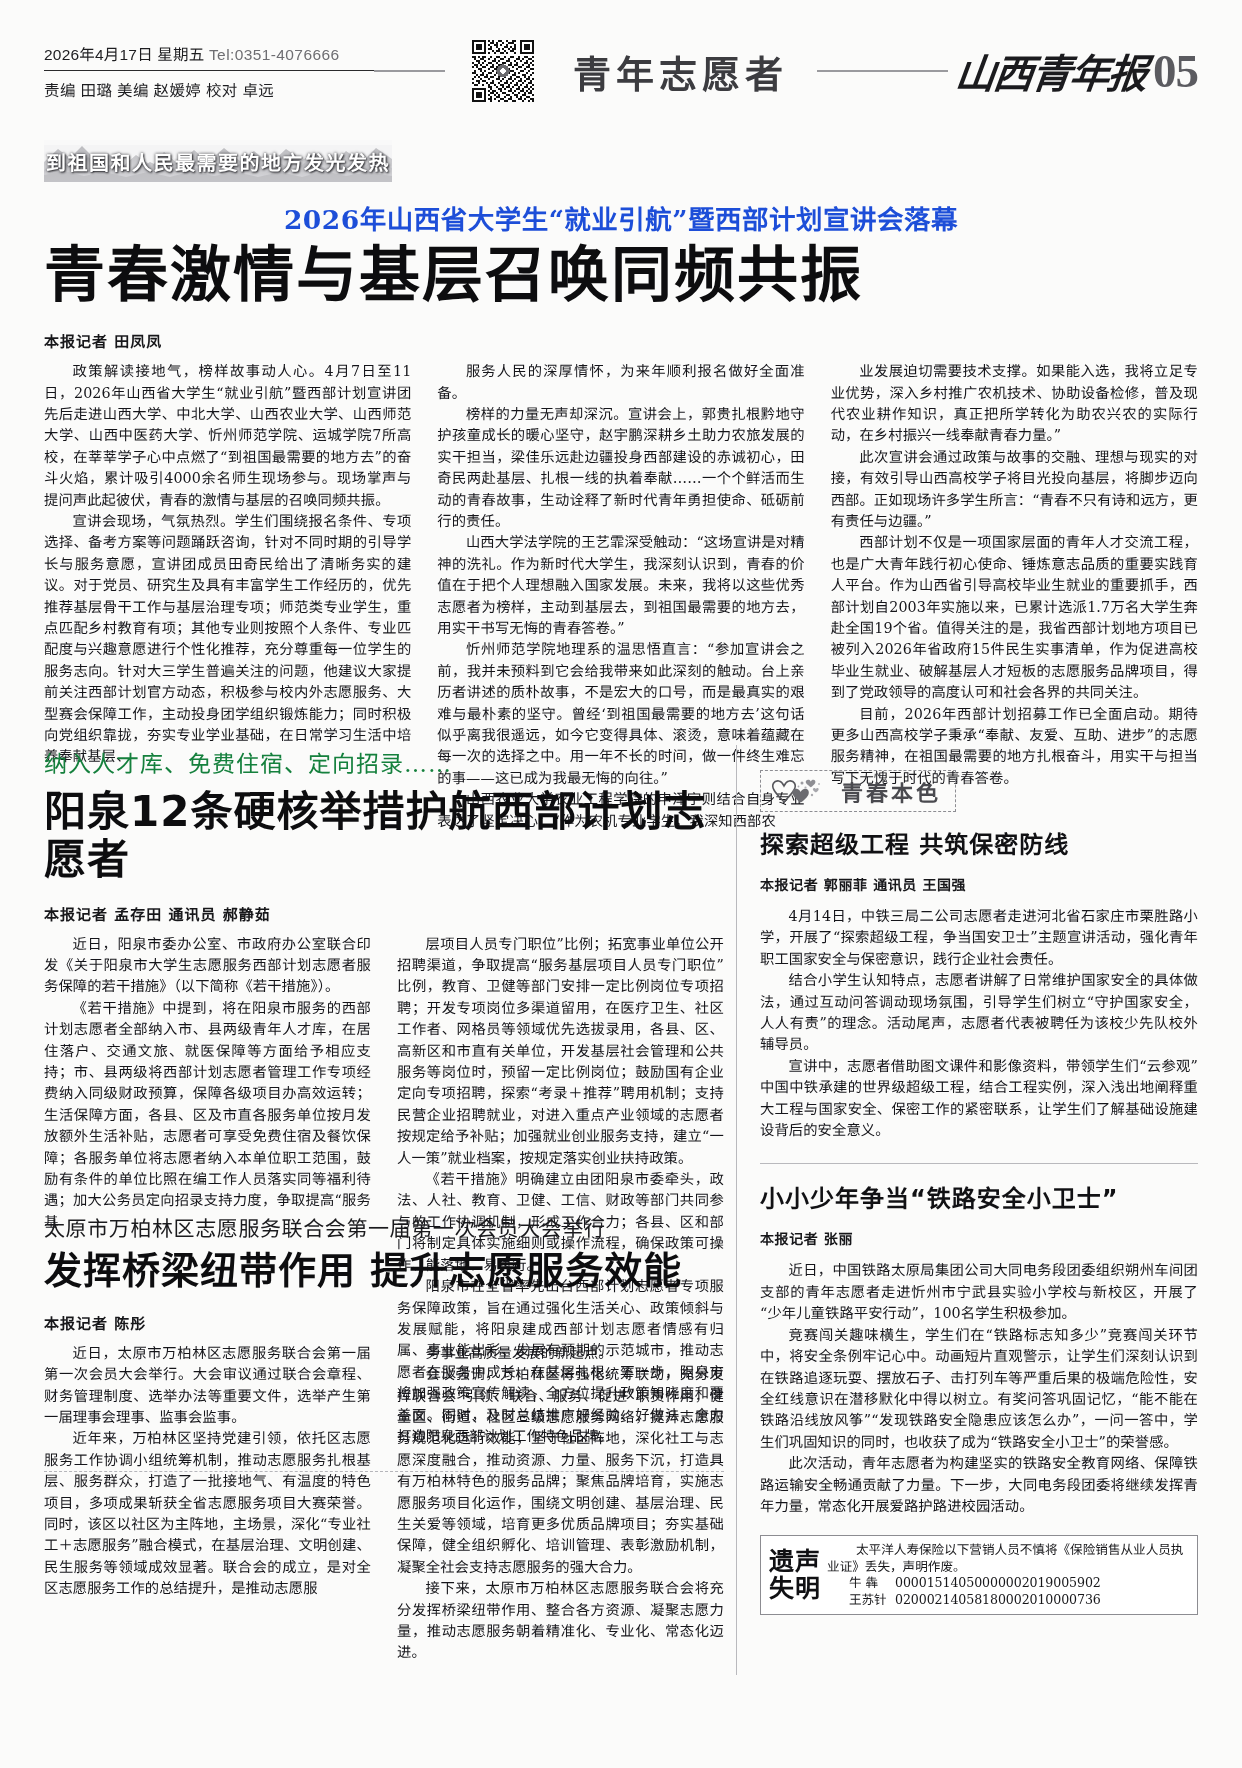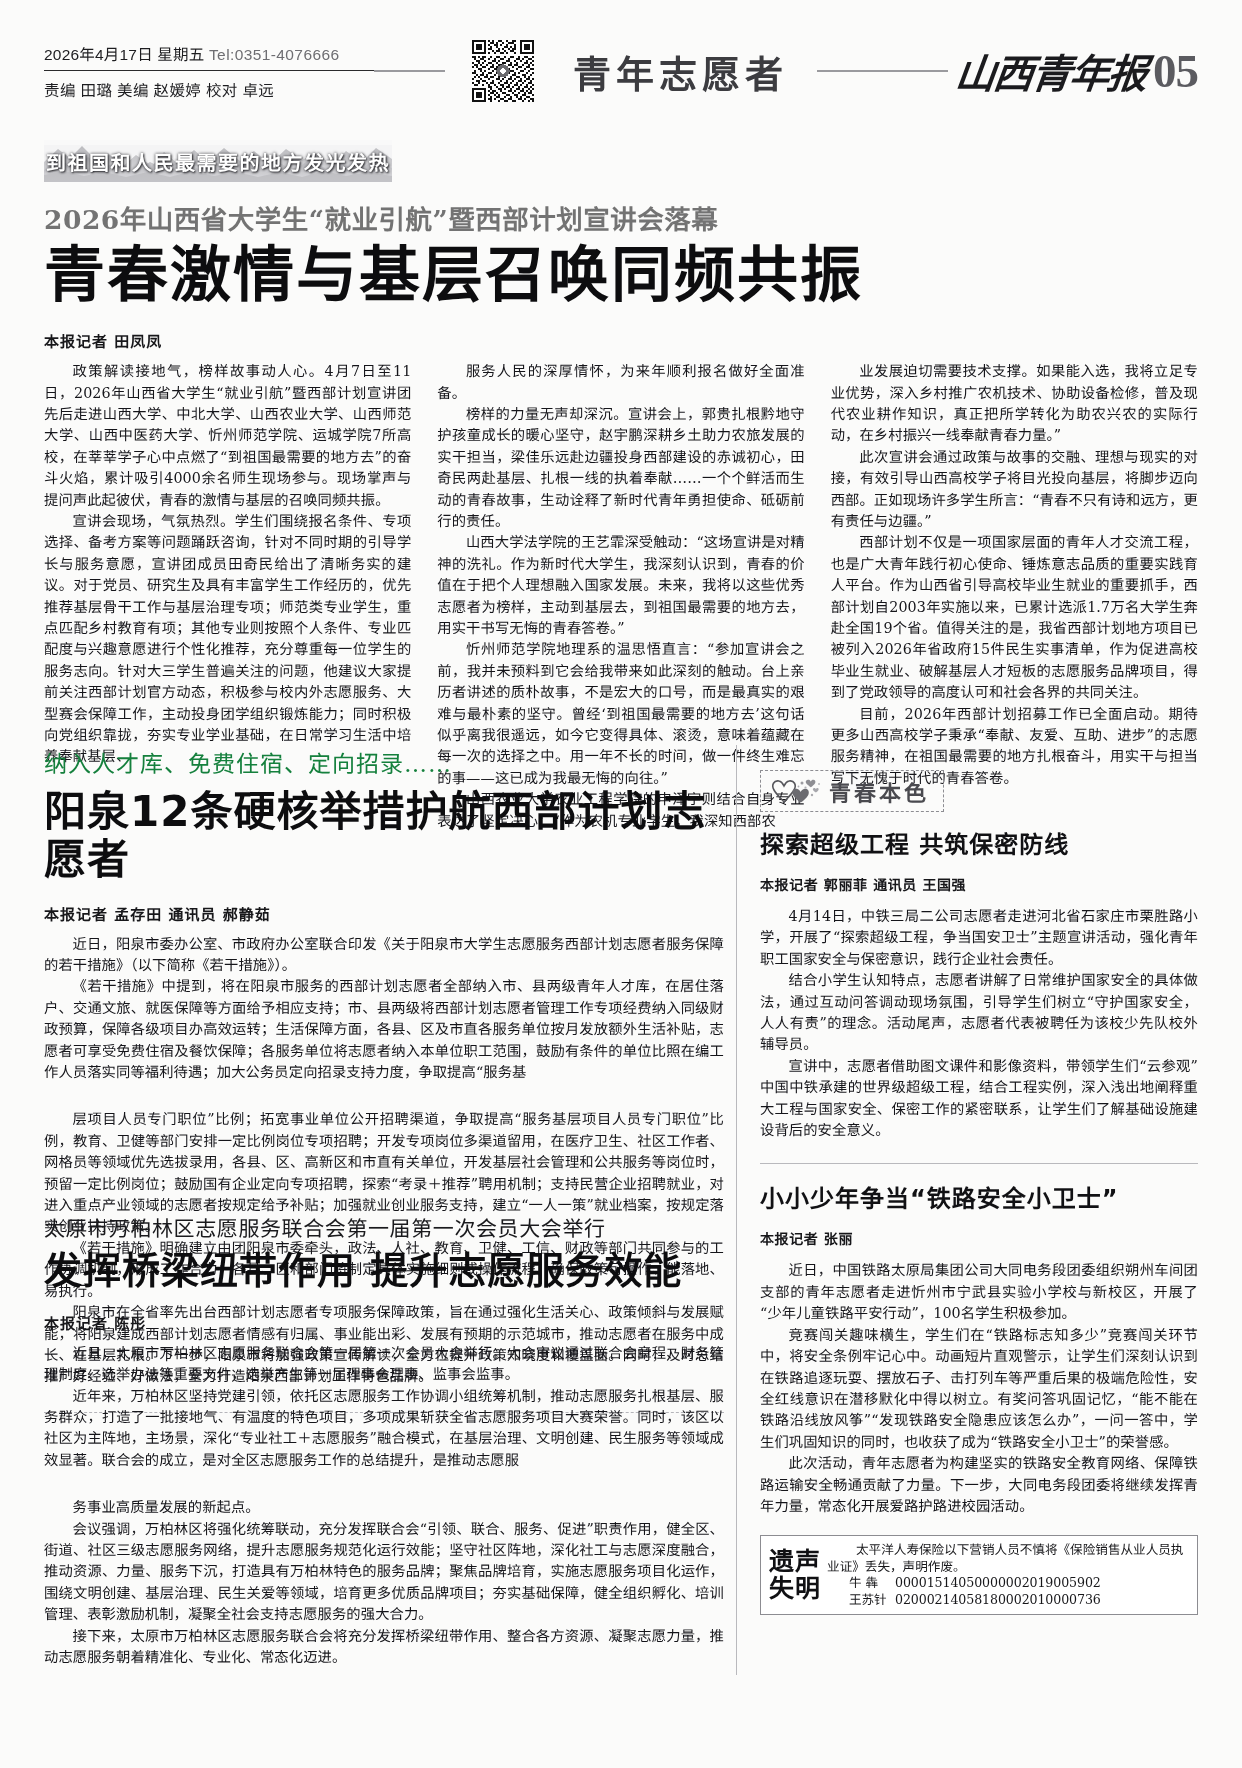--- a/index.html
+++ b/index.html
@@ -82,39 +82,40 @@
   .banner-txt{
     position:absolute;left:0;top:0;width:100%;height:100%;
     display:flex;align-items:center;justify-content:center;
     font-size:20px;font-weight:bold;color:#ffffff;letter-spacing:1.5px;
     text-shadow:0 0 3px rgba(40,40,44,.95),1px 1px 2px rgba(20,20,24,.8);
     font-family:"DejaVu Sans","Liberation Sans",sans-serif;
   }
 
   
   .kicker{
-    font-size:26.5px;font-weight:bold;color:#737373;
+    font-size:26.5px;font-weight:bold;color:#1d4ed8;
     letter-spacing:.5px;margin-top:14px;
     font-family:"DejaVu Serif","Liberation Serif",serif;
+    text-align:center;
   }
   .headline-main{
     font-size:61px;font-weight:bold;color:#0d0d0f;
     letter-spacing:2px;margin-top:4px;line-height:1.1;
     font-family:"DejaVu Sans","Liberation Sans",sans-serif;
   }
 
   .byline{
     font-size:15px;font-weight:bold;color:#17171a;
     margin:22px 0 10px 0;letter-spacing:1px;
     font-family:"DejaVu Sans","Liberation Sans",sans-serif;
   }
 
   
   .cols3{display:flex;gap:26px;}
-  .cols2{display:flex;gap:26px;flex-direction:column;}
+  .cols2{display:flex;gap:26px;}
   .col{flex:1;min-width:0;}
   p.body{
     margin:0;
     font-size:14.3px;line-height:21.4px;
     text-align:justify;text-justify:inter-ideograph;
     text-indent:2em;
     color:#15151a;
     letter-spacing:.1px;
     font-family:"DejaVu Serif","Liberation Serif",serif;
   }
@@ -128,20 +129,21 @@
     height:0;border-top:1.1px solid #b9b9bd;margin:16px 0;
   }
   .hline.dashed{border-top:1.3px dashed #b5b5ba;}
 
   
   .col-badge{
     display:inline-flex;align-items:center;
     border:1.2px dashed #8d8d92;
     padding:4px 14px 4px 8px;
     margin-bottom:18px;
+    gap:12px;
   }
   .col-badge .heart-ico{width:56px;height:30px;margin-right:4px;flex:0 0 auto;}
   .col-badge .bt{
     font-size:22px;font-weight:bold;color:#4a4a4f;letter-spacing:3px;
     font-family:"DejaVu Sans","Liberation Sans",sans-serif;
   }
   .sub-headline{
     font-size:24px;font-weight:bold;color:#111114;
     letter-spacing:1px;line-height:1.25;margin:0 0 14px 0;
     font-family:"DejaVu Sans","Liberation Sans",sans-serif;

